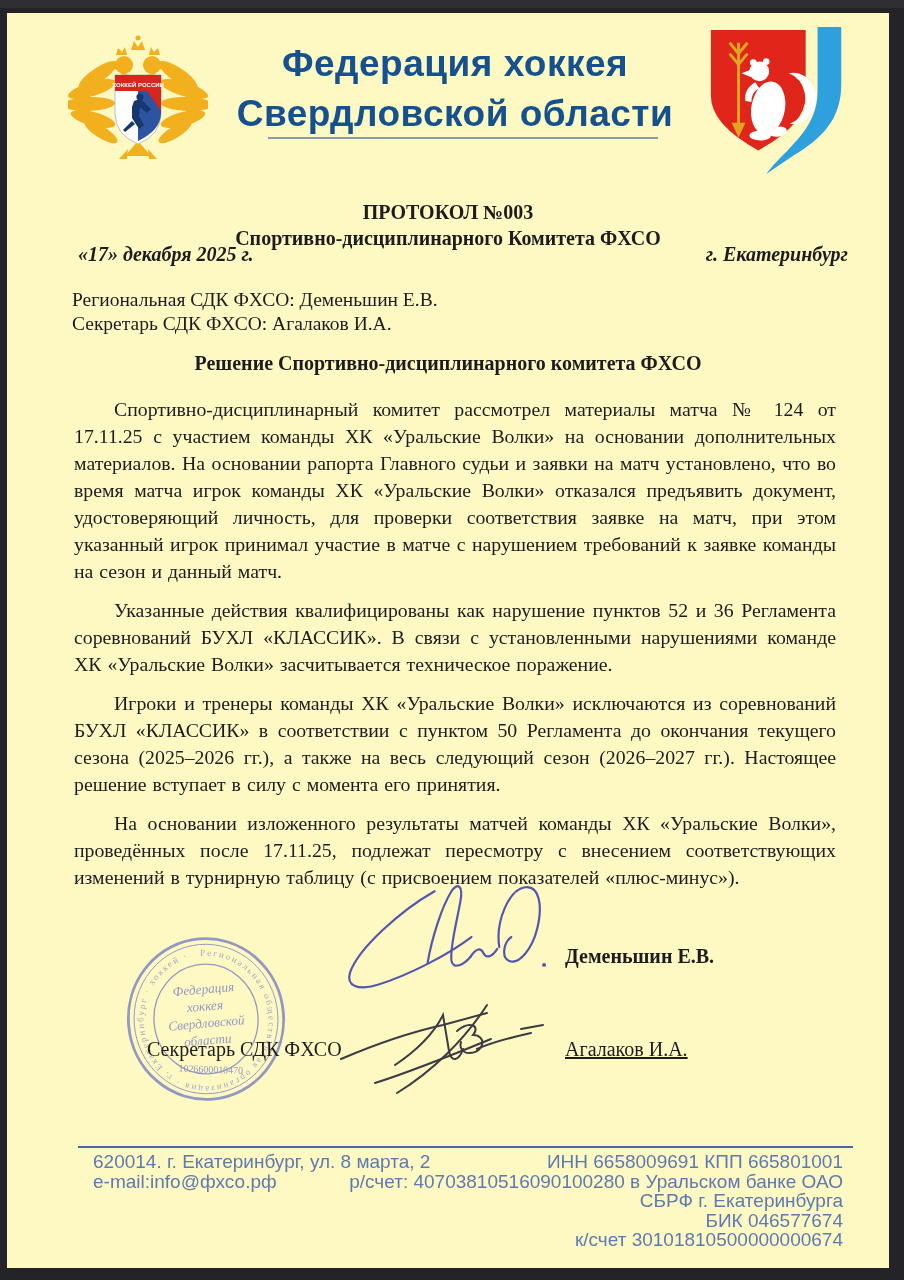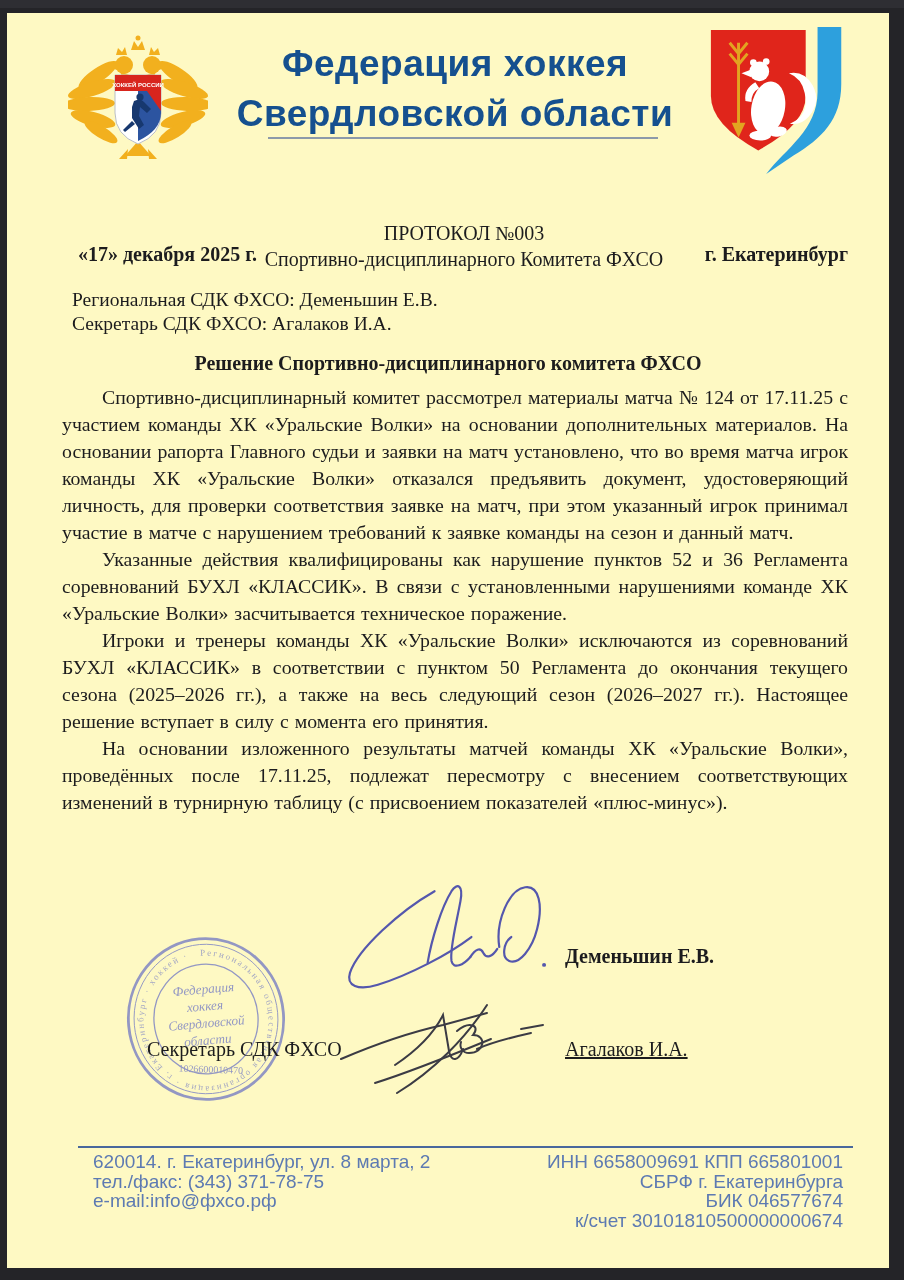--- a/index.html
+++ b/index.html
@@ -24,42 +24,42 @@
     font-family:"Liberation Sans", sans-serif;
     font-weight:bold;font-size:37px;line-height:50px;
     color:#15508f;letter-spacing:0.5px;
   }
   .title-rule{
     position:absolute;left:261px;top:124px;width:390px;height:0;
     border-top:2px solid #8d9aa9;
   }
   
   .protocol-head{
-    position:absolute;left:16px;top:186px;width:100%;
-    text-align:center;font-weight:normal;font-size:20px;line-height:26px;margin-top:21px;
+    position:absolute;left:0;top:186px;width:100%;
+    text-align:center;font-weight:bold;font-size:20px;line-height:26px;
   }
   .date-row{
     position:absolute;left:71px;top:230px;width:770px;
     display:flex;justify-content:space-between;
-    font-weight:bold;font-size:20px;
+    font-weight:bold;font-size:20px;font-style:italic;
   }
   .officials{
     position:absolute;left:65px;top:275px;width:780px;
     font-size:19.5px;line-height:23.5px;
   }
   .decision-heading{
     position:absolute;left:0;top:339px;width:100%;
     text-align:center;font-weight:bold;font-size:20px;
   }
   
   .body-text{
     position:absolute;left:55px;top:371px;width:786px;
     font-size:19.8px;line-height:27px;text-align:justify;
   }
-  .body-text p{margin:0;text-indent:40px;word-spacing:1px;}
+  .body-text p{margin:12px;text-indent:40px;word-spacing:1px;}
   
   .sig-label{position:absolute;font-size:20px;white-space:nowrap;}
   .sig-name{position:absolute;font-size:20px;white-space:nowrap;}
   .stamp{position:absolute;left:113px;top:918px;width:172px;height:176px;transform:rotate(-5deg);opacity:0.85;}
   .sig-svg{position:absolute;}
   
   .footer-rule{position:absolute;left:71px;top:1133px;width:775px;height:0;border-top:2px solid #49689c;}
   .footer-col{
     position:absolute;top:1139px;
     font-family:"Liberation Sans", sans-serif;
@@ -215,23 +215,23 @@
       <path d="M152,20 C130,54 98,86 62,108"></path>
       <path d="M40,98 C78,86 122,68 156,54"></path>
     </g>
   </svg>
   <span class="sig-label" style="left:140px;top:1025px;">Секретарь СДК ФХСО</span>
   <span class="sig-name" style="left:558px;top:1025px;text-decoration:underline;">Агалаков И.А.</span>
 
   <div class="footer-rule"></div>
   <div class="footer-col footer-left">
     <div>620014. г. Екатеринбург, ул. 8 марта, 2</div>
-    <div>тел./факс: (343) 371-78-75</div>
     <div>e-mail:info@фхсо.рф</div>
   </div>
   <div class="footer-col footer-right">
     <div>ИНН 6658009691 КПП 665801001</div>
+    <div>р/счет: 40703810516090100280 в Уральском банке ОАО</div>
     <div>СБРФ г. Екатеринбурга</div>
     <div>БИК 046577674</div>
     <div>к/счет 30101810500000000674</div>
   </div>
 
 </div>
 
 </body></html>

